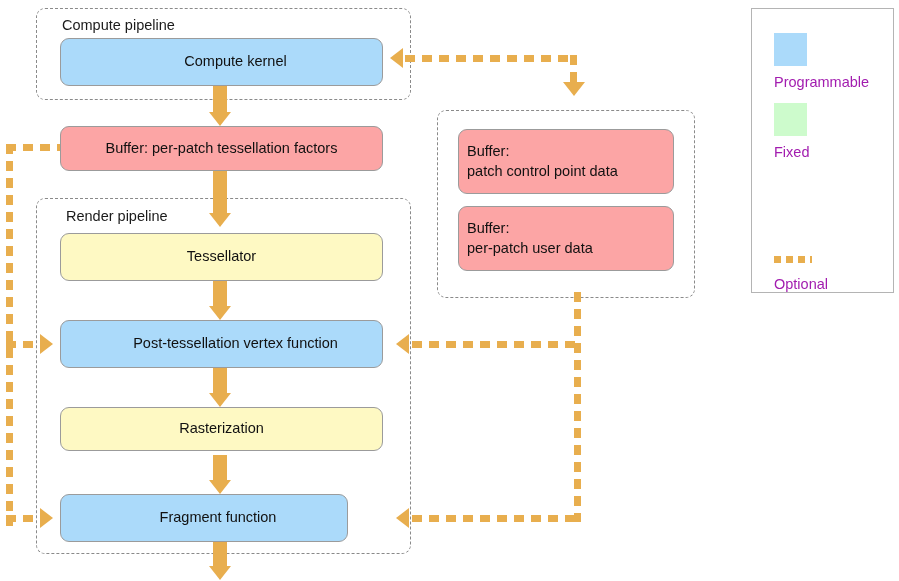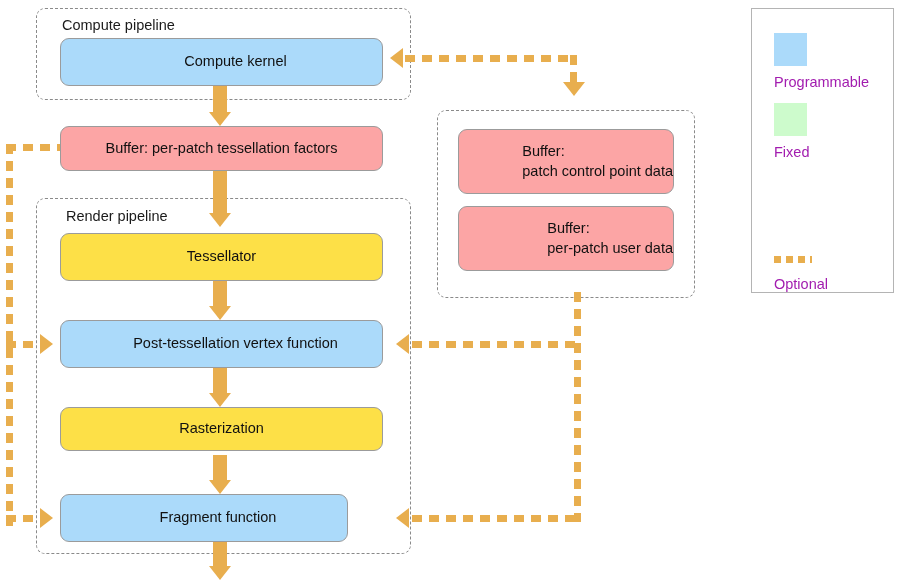--- a/index.html
+++ b/index.html
@@ -44,26 +44,26 @@
     display: flex;
     align-items: center;
     justify-content: center;
     font-size: 14.5px;
     color: #111111;
     line-height: 1.32;
     white-space: pre-line;
     text-align: center;
   }
   .box.prog { background: #ABDAFA; padding-left: 28px; }
-  .box.fixed { background: #fde047; }
+  .box.fixed { background: #fef9c3; }
   .box.buffer { background: #fca5a5; }
   .box.left-text {
-    justify-content: flex-end;
+    justify-content: flex-start;
     text-align: left;
-    padding-left: 0;
+    padding-left: 8px;
   }
 
   
   .req-line {
     position: absolute;
     background: #E8AE4E;
   }
   .req-head {
     position: absolute;
     width: 0;

